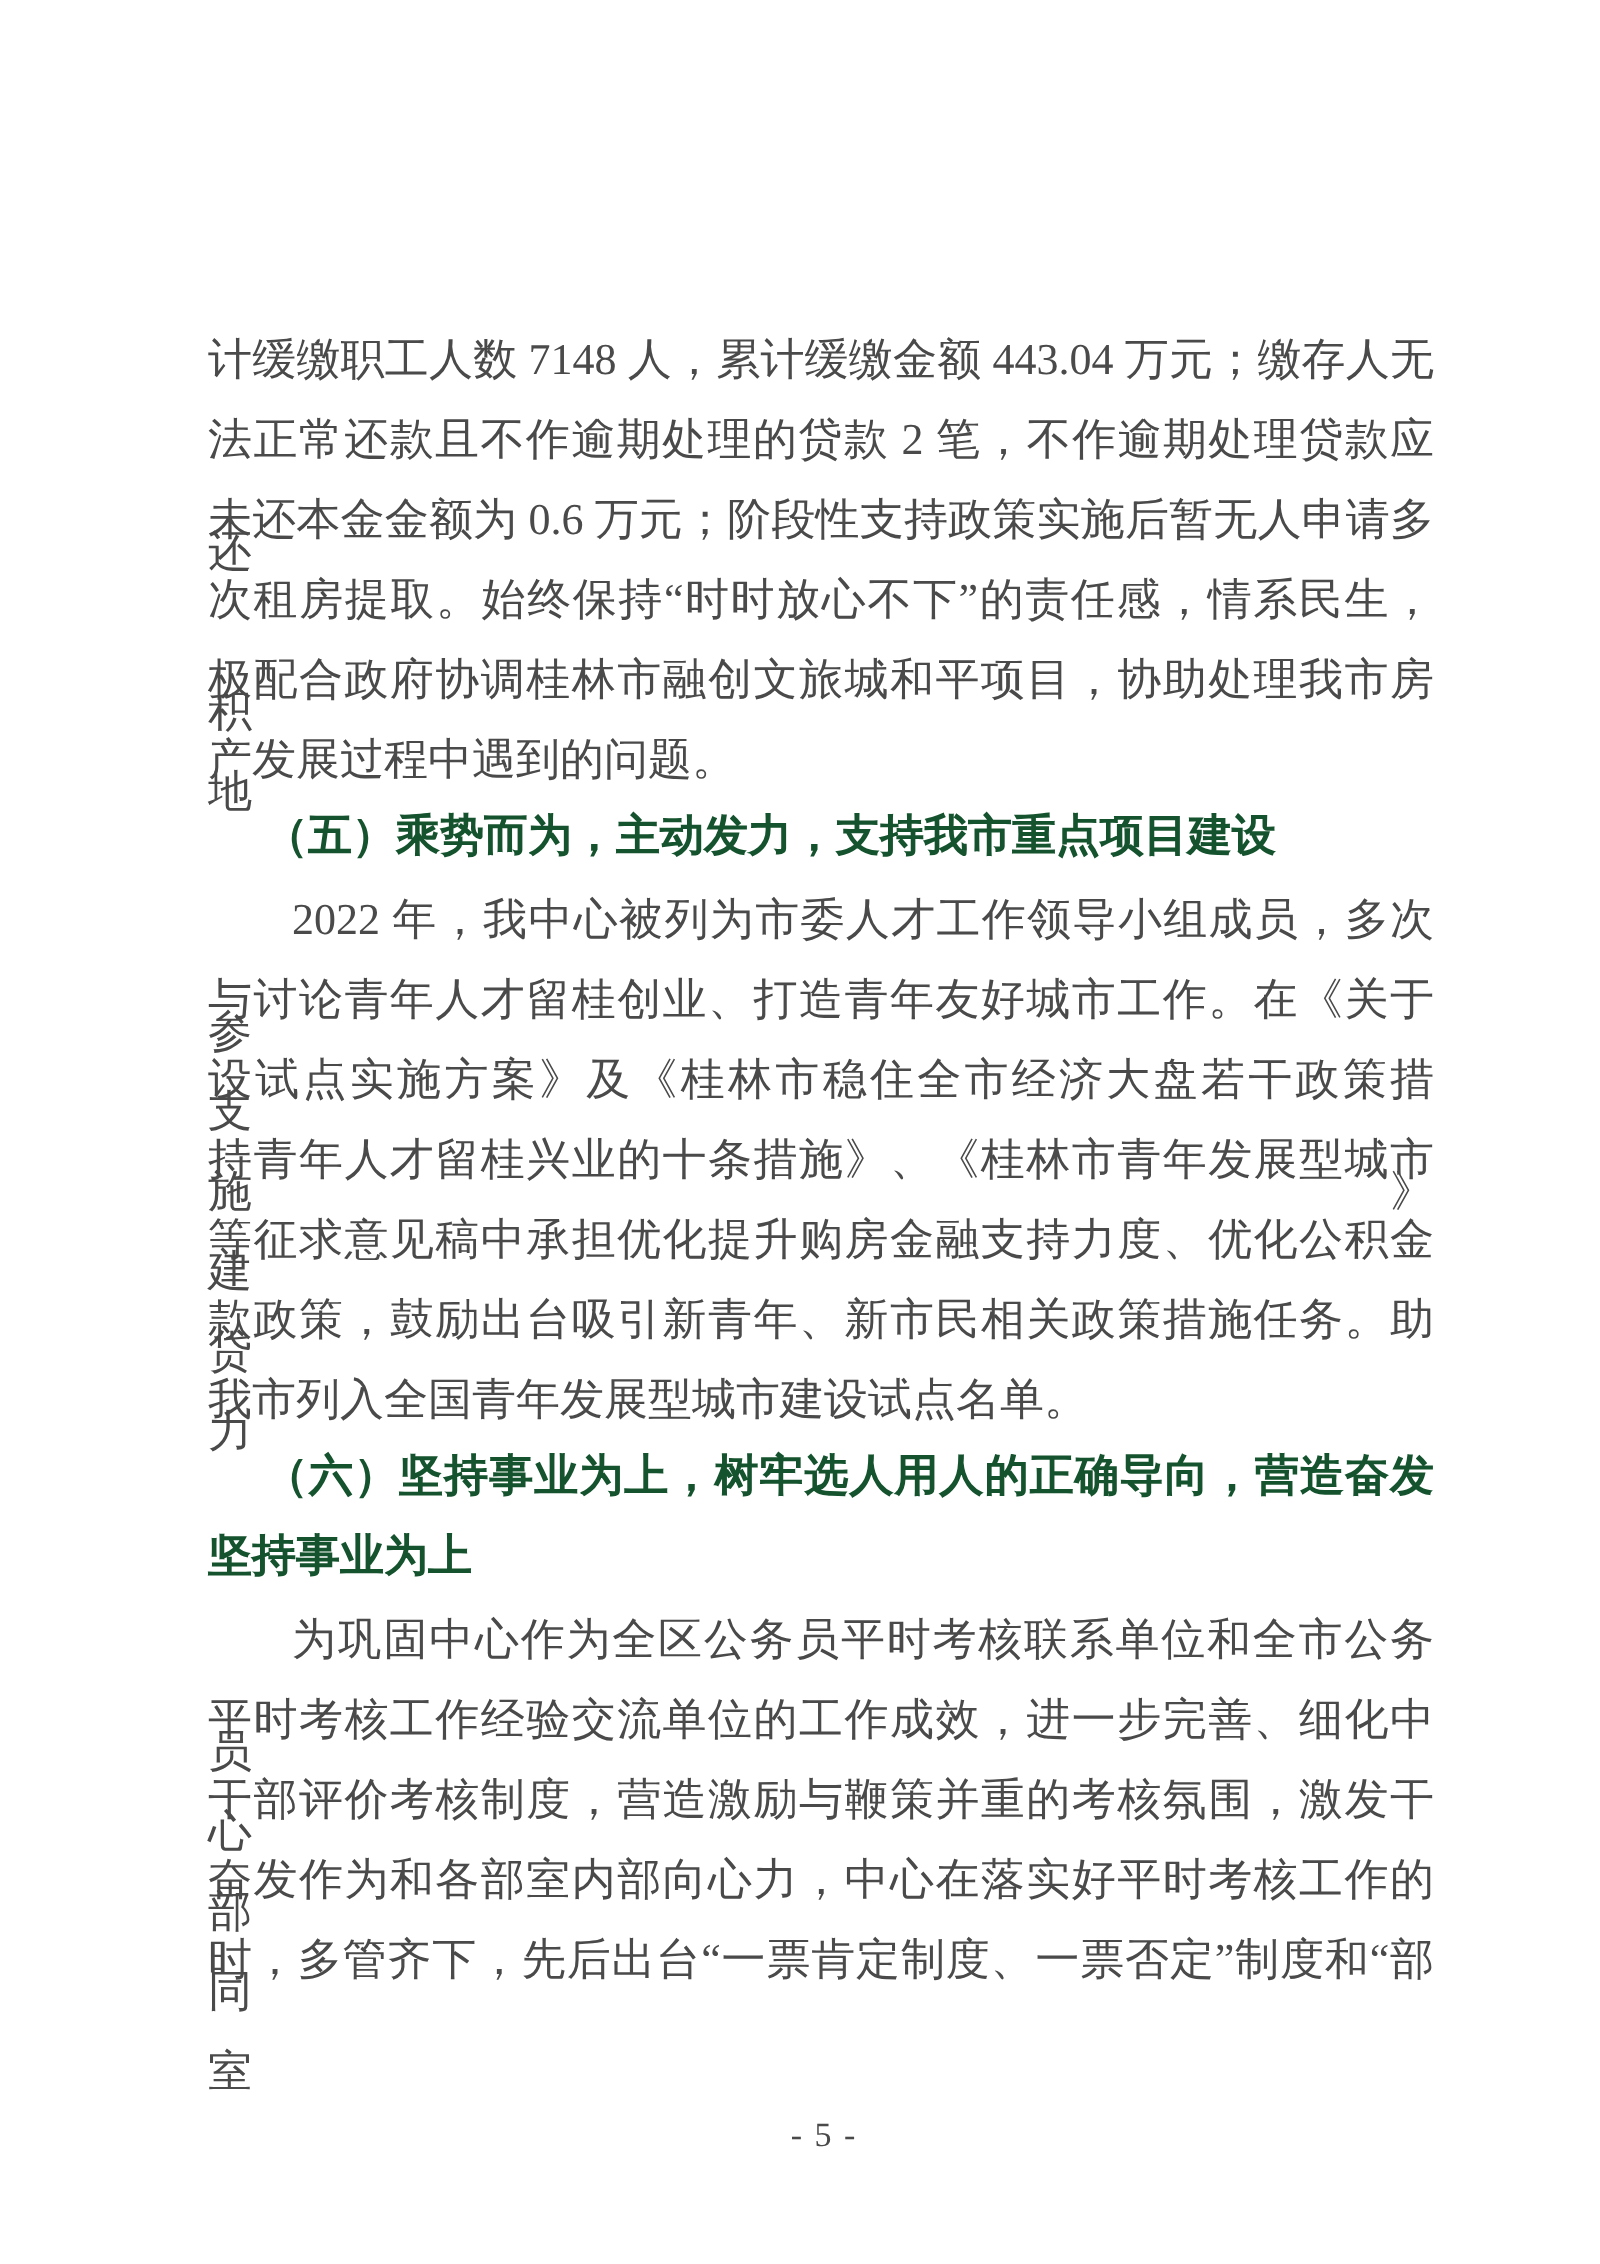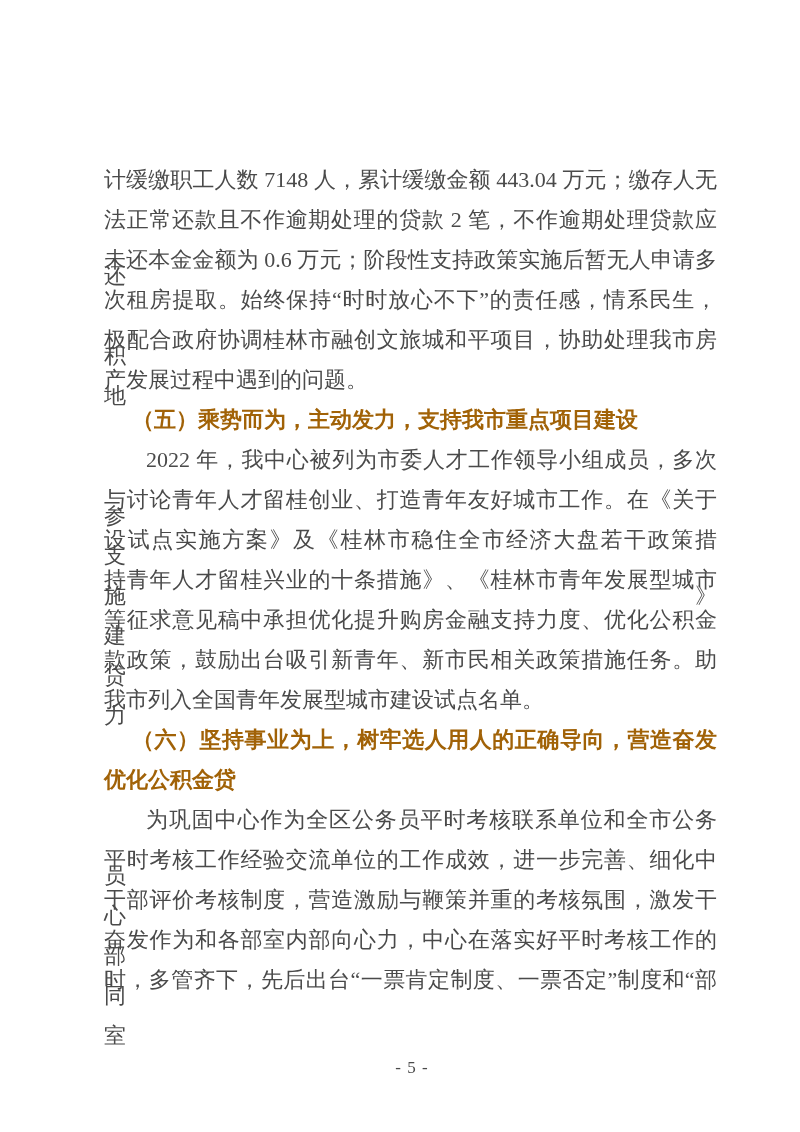--- a/index.html
+++ b/index.html
@@ -27,23 +27,23 @@
     color: #4a4a4a;
     text-align: left;
     white-space: normal;
   }
   .line.just {
     text-align: justify;
     text-align-last: justify;
     text-justify: inter-character;
   }
   .line.heading {
-    font-family: Liberation Sans, sans-serif;
+    font-family: Liberation Mono, monospace;
     font-weight: 700;
-    color: #a16207;
+    color: #14532d;
   }
   .ind-1 { text-indent: 28px; }
   .ind-2 { text-indent: 42px; font-family: Liberation Serif, serif; }
   #page-footer {
     position: absolute;
     top: 1058px;
     left: 0;
     width: 100%;
     box-sizing: border-box;
     padding-left: 24px;
@@ -66,21 +66,21 @@
     <div class="line">产发展过程中遇到的问题。</div>
     <div class="line heading ind-1">（五）乘势而为，主动发力，支持我市重点项目建设</div>
     <div class="line just ind-2">2022 年，我中心被列为市委人才工作领导小组成员，多次参</div>
     <div class="line just">与讨论青年人才留桂创业、打造青年友好城市工作。在《关于支</div>
     <div class="line just">设试点实施方案》及《桂林市稳住全市经济大盘若干政策措施》</div>
     <div class="line just">持青年人才留桂兴业的十条措施》、《桂林市青年发展型城市建</div>
     <div class="line just">等征求意见稿中承担优化提升购房金融支持力度、优化公积金贷</div>
     <div class="line just">款政策，鼓励出台吸引新青年、新市民相关政策措施任务。助力</div>
     <div class="line">我市列入全国青年发展型城市建设试点名单。</div>
     <div class="line just heading ind-1">（六）坚持事业为上，树牢选人用人的正确导向，营造奋发</div>
-    <div class="line heading">优化公积金贷</div>
+    <div class="line heading">坚持事业为上</div>
     <div class="line just ind-2">为巩固中心作为全区公务员平时考核联系单位和全市公务员</div>
     <div class="line just">平时考核工作经验交流单位的工作成效，进一步完善、细化中心</div>
     <div class="line just">干部评价考核制度，营造激励与鞭策并重的考核氛围，激发干部</div>
     <div class="line just">奋发作为和各部室内部向心力，中心在落实好平时考核工作的同</div>
     <div class="line just">时，多管齐下，先后出台“一票肯定制度、一票否定”制度和“部室</div>
   </div>
 
 <div id="page-footer">- 5 -</div>
 
 </body></html>

